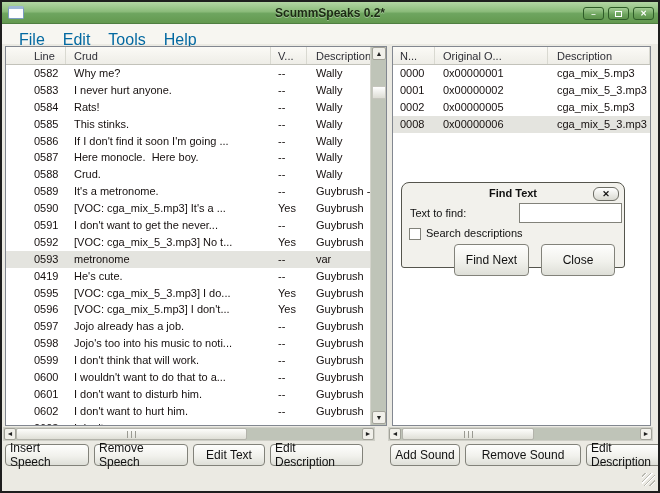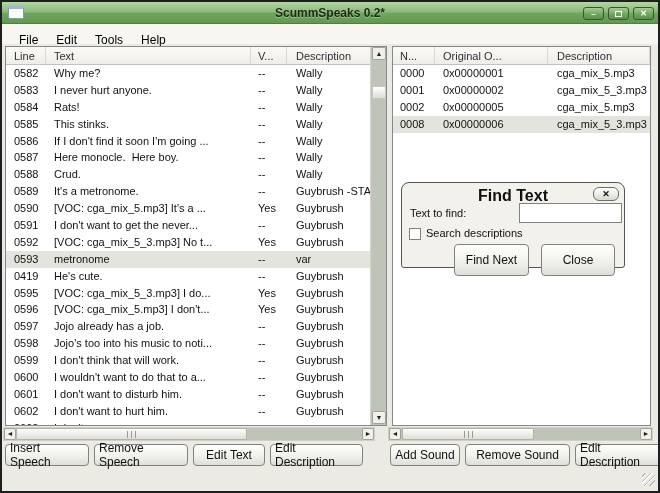--- a/index.html
+++ b/index.html
@@ -13,32 +13,32 @@
     border:1px solid #7a9cc0;border-top:3px solid #9db8d6;border-radius:2px;}
   .title{position:absolute;left:0;right:0;text-align:center;font-size:12px;font-weight:bold;
     color:#1c2a14;text-shadow:0 1px 0 rgba(255,255,255,.35);}
   .winbtns{position:absolute;right:4px;top:5px;display:flex;gap:4px;}
   .wbtn{width:21px;height:13px;border:1px solid #2f5c28;border-radius:3px;
     background:linear-gradient(#a5cd95,#6ca35c 60%,#5d924c);display:flex;align-items:center;justify-content:center;
     color:#fff;font-size:8px;font-weight:bold;line-height:1;cursor:default;}
   .maxglyph{display:block;width:7px;height:6px;border:1px solid #fff;}
   
   .menubar{position:absolute;left:0;top:22px;right:0;height:20px;background:#f7f6f1;display:flex;align-items:center;padding-left:8px;}
-  .menuitem{font-size:12px;color:#000000;padding:14px 9px 3px 9px;}
+  .menuitem{font-size:16px;color:#0369a1;padding:14px 9px 3px 9px;}
   
   .table{position:absolute;background:#fff;border:1px solid #828790;overflow:hidden;}
   .speech-table{left:3px;top:44px;width:382px;height:380px;}
   .sound-table{left:390px;top:44px;width:259px;height:380px;}
   .thead{display:flex;height:18px;background:linear-gradient(#fbfaf6,#eeede7);border-bottom:1px solid #c2c2ba;}
   .th{font-size:11px;color:#2e2e36;padding-top:3px;border-right:1px solid #d9d9d1;overflow:hidden;white-space:nowrap;}
   .trow{display:flex;height:16.9px;overflow:hidden;}
   .trow.sel{background:#e4e4df;}
   .td{font-size:11px;color:#16100f;padding-top:2px;overflow:hidden;white-space:pre;}
   
-  .speech-table .c0{width:40px;padding-left:8px;}
+  .speech-table .c0{width:40px;padding-left:8px;margin-left:20px;}
   .speech-table .c1{width:205px;padding-left:8px;}
   .speech-table .c2{width:36px;padding-left:7px;}
   .speech-table .c3{flex:1;padding-left:9px;}
   .speech-table .tbody{width:366px;}
   
   .sound-table .c0{width:42px;padding-left:7px;}
   .sound-table .c1{width:113px;padding-left:8px;}
   .sound-table .c2{flex:1;padding-left:9px;}
   
   .vsb{position:absolute;top:0;right:0;width:16px;bottom:0;background:#bfc4b8;border-left:1px solid #d4d4cc;}
@@ -63,26 +63,26 @@
   .btnrow{position:absolute;top:442px;display:flex;gap:5px;}
   .btnrow-left{left:3px;}
   .btnrow-right{left:388px;}
   .pbtn{height:22px;border:1px solid #82827a;border-radius:4px;font-size:12px;color:#111;
     background:linear-gradient(#fefefd,#f1f1ec 55%,#dedfd8);display:flex;align-items:center;justify-content:center;padding:0 4px;}
   .btnrow-left .pbtn:nth-child(1){width:84px;}
   .btnrow-left .pbtn:nth-child(2){width:94px;}
   .btnrow-left .pbtn:nth-child(3){width:72px;}
   .btnrow-left .pbtn:nth-child(4){width:93px;}
   .btnrow-right .pbtn:nth-child(1){width:70px;}
-  .btnrow-right .pbtn:nth-child(2){width:105px;}
+  .btnrow-right .pbtn:nth-child(2){width:116px;}
   .btnrow-right .pbtn:nth-child(3){width:91px;}
   
   .dialog{position:absolute;left:399px;top:180px;width:224px;height:86px;background:#f2f1ec;
     border:1px solid #55554d;border-radius:8px 8px 3px 3px;z-index:10;}
-  .dtitle{position:absolute;left:0;right:0;top:4px;text-align:center;font-size:16px;font-weight:bold;color:#101010;}
+  .dtitle{position:absolute;left:0;right:0;top:4px;text-align:center;font-size:11px;font-weight:bold;color:#101010;}
   .dclose{position:absolute;right:5px;top:4px;width:26px;height:14px;border:1px solid #6e6e66;border-radius:6px;
     background:linear-gradient(#ffffff,#d9d9d1);color:#111;font-size:9px;font-weight:bold;line-height:12px;text-align:center;}
   .dlabel{position:absolute;left:8px;top:24px;font-size:11px;color:#111;}
   .dinput{position:absolute;left:117px;top:20px;width:103px;height:20px;border:1px solid #82827a;background:#fff;font-size:11px;padding:0 3px;outline:none;}
   .dcheck{position:absolute;left:7px;top:45px;width:12px;height:12px;border:1px solid #82827a;background:#fff;}
   .dchecklabel{position:absolute;left:24px;top:44px;font-size:11px;color:#111;}
   .dbtns{position:absolute;left:0;top:61px;width:100%;height:20px;}
   .dbtn{position:absolute;height:32px;border:1px solid #82827a;border-radius:4px;font-size:12px;color:#111;
     background:linear-gradient(#fefefd,#f1f1ec 55%,#dedfd8);display:flex;align-items:center;justify-content:center;}
   .dbtn.find{left:52px;width:75px;}
@@ -115,21 +115,21 @@
   <div class="menubar">
       <div class="menuitem">File</div>
       <div class="menuitem">Edit</div>
       <div class="menuitem">Tools</div>
       <div class="menuitem">Help</div>
     </div>
 
   <div class="table speech-table">
     <div class="thead">
         <div class="th c0">Line</div>
-        <div class="th c1">Text</div>
+        <div class="th c1">Crud</div>
         <div class="th c2">V...</div>
         <div class="th c3">Description</div>
       </div>
     <div class="tbody">
         <div class="trow">
           <div class="td c0">0582</div>
           <div class="td c1">Why me?</div>
           <div class="td c2">--</div>
           <div class="td c3">Wally</div>
         </div>

